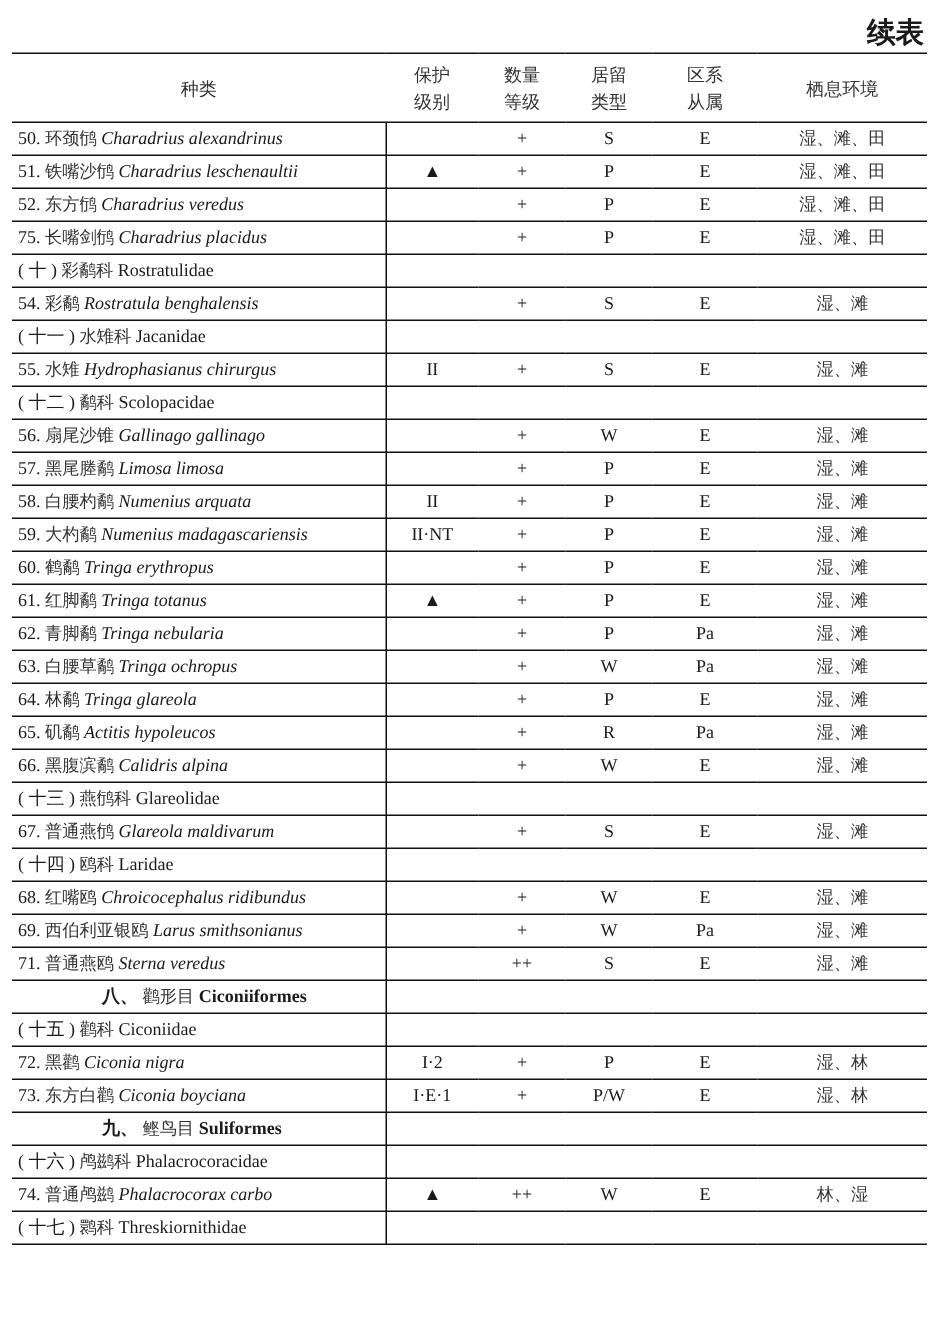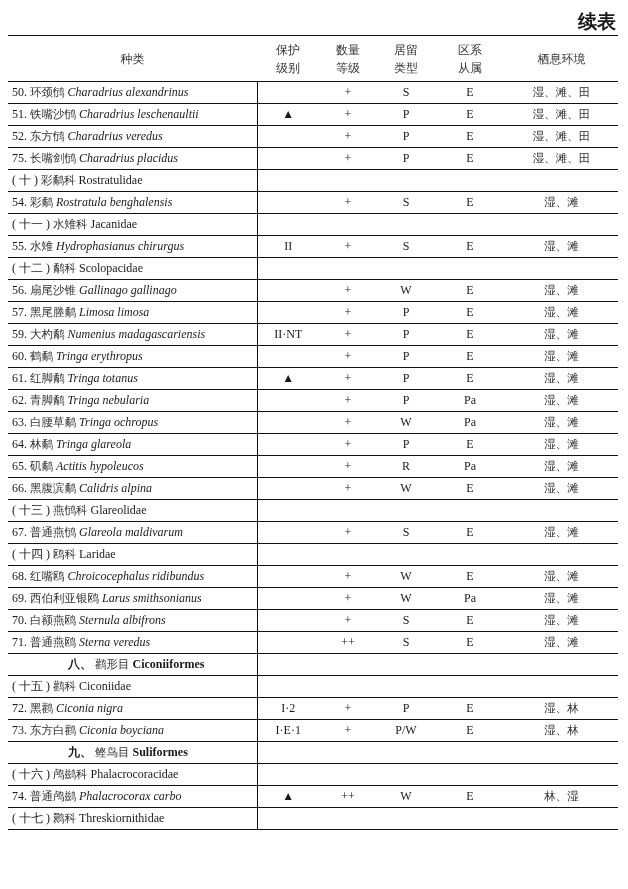--- a/index.html
+++ b/index.html
@@ -118,20 +118,28 @@
       </tr>
       <tr class="species">
         <td class="name"><span>57.</span> <span class="cn">黑尾塍鹬</span> <span class="sci">Limosa limosa</span></td>
         <td></td>
         <td>+</td>
         <td>P</td>
         <td>E</td>
         <td class="hab">湿、滩</td>
       </tr>
       <tr class="species">
+        <td class="name"><span>58.</span> <span class="cn">白腰杓鹬</span> <span class="sci">Numenius arquata</span></td>
+        <td>II</td>
+        <td>+</td>
+        <td>P</td>
+        <td>E</td>
+        <td class="hab">湿、滩</td>
+      </tr>
+      <tr class="species">
         <td class="name"><span>59.</span> <span class="cn">大杓鹬</span> <span class="sci">Numenius madagascariensis</span></td>
         <td>II·NT</td>
         <td>+</td>
         <td>P</td>
         <td>E</td>
         <td class="hab">湿、滩</td>
       </tr>
       <tr class="species">
         <td class="name"><span>60.</span> <span class="cn">鹤鹬</span> <span class="sci">Tringa erythropus</span></td>
         <td></td>
@@ -211,28 +219,20 @@
         <td>W</td>
         <td>E</td>
         <td class="hab">湿、滩</td>
       </tr>
       <tr class="species">
         <td class="name"><span>69.</span> <span class="cn">西伯利亚银鸥</span> <span class="sci">Larus smithsonianus</span></td>
         <td></td>
         <td>+</td>
         <td>W</td>
         <td>Pa</td>
-        <td class="hab">湿、滩</td>
-      </tr>
-      <tr class="species">
-        <td class="name"><span>70.</span> <span class="cn">白额燕鸥</span> <span class="sci">Sternula albifrons</span></td>
-        <td></td>
-        <td>+</td>
-        <td>S</td>
-        <td>E</td>
         <td class="hab">湿、滩</td>
       </tr>
       <tr class="species">
         <td class="name"><span>71.</span> <span class="cn">普通燕鸥</span> <span class="sci">Sterna veredus</span></td>
         <td></td>
         <td>++</td>
         <td>S</td>
         <td>E</td>
         <td class="hab">湿、滩</td>
       </tr>

